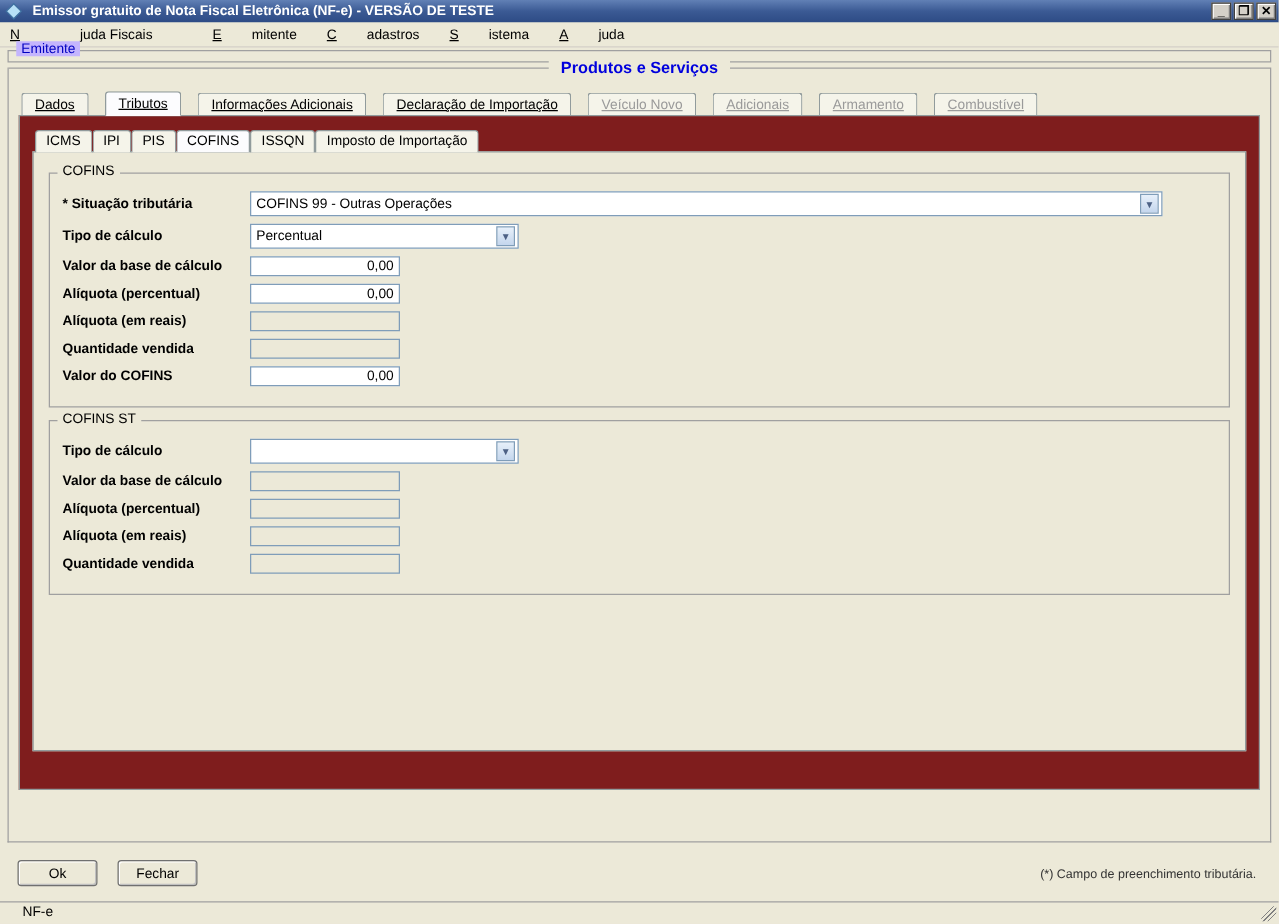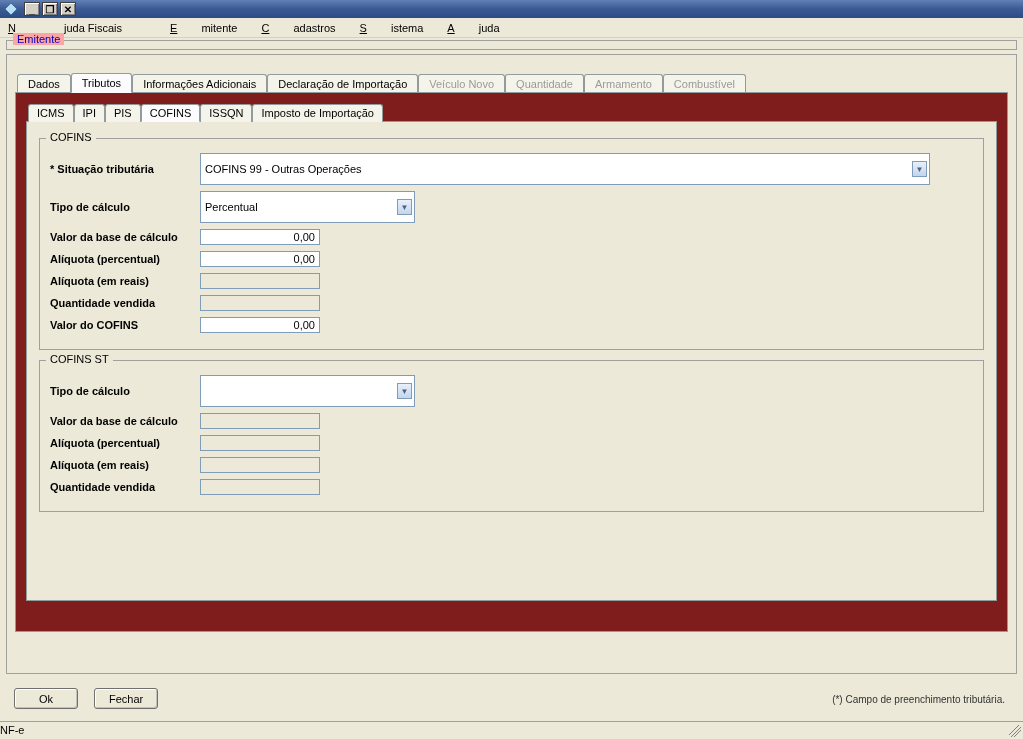--- a/index.html
+++ b/index.html
@@ -47,21 +47,21 @@
 .menubar span { margin-right: 24px; cursor: default;}
 .menubar .mn { text-decoration: underline; }
 .fieldset-emitente {
   border: 1px solid #a0a0a0;
   margin: 2px 6px 2px 6px;
   padding: 2px 8px 6px 8px;
   position: relative;
 }
 .fieldset-emitente .legend {
   position: absolute; top: -8px; left: 6px;
-  background: #fca5a5; padding: 0 4px; color: #0000c0; font-size:11px;
+  background: #c4b5fd; padding: 0 4px; color: #0000c0; font-size:11px;
 }
 .emit-row { display:flex; align-items:center; gap:4px;}
 .emit-row .lbl-blue { color: #0000c0; }
 .redact { background:#7f7f7f; height:10px; border-radius:5px; display:inline-block;}
 
 .main-panel {
   margin: 4px 6px 4px 6px;
   border: 1px solid #a0a0a0;
   border-top: none;
   position: relative;
@@ -87,26 +87,27 @@
 .tab-strip {
   display:flex;
   align-items:flex-end;
   padding-left:2px;
 }
 .tab {
   border:1px solid #919b9c;
   border-bottom:none;
   background:#f5f4ea;
   padding:3px 10px;
-  margin-right:0px;
+  margin-right:13px;
   border-radius:3px 3px 0 0;
   cursor:default;
   position:relative;
   top:1px;
   color:#000;
+  text-decoration:underline;
 }
 .tab.active {
   background:#fcfcfe;
   border-bottom:1px solid #fcfcfe;
   z-index:2;
   font-weight:normal;
 }
 .tab.disabled { color:#9a9a9a; }
 .tab-body {
   border:1px solid #919b9c;
@@ -154,21 +155,21 @@
   background:#fff;
   height:16px;
   padding:1px 4px;
   font-family:inherit; font-size:11px;
 }
 .text-input.num { text-align:right; width:120px;}
 .text-input.disabled { background:#ece9d8; }
 .select {
   border:1px solid #7f9db9;
   background:#fff;
-  height:32px;
+  height:20px;
   display:flex; align-items:center; justify-content:space-between;
   padding:0 2px 0 4px;
 }
 .select .sel-arrow {
   width:15px; height:16px;
   background: linear-gradient(#e7f0fa,#c4d6ed);
   border:1px solid #7f9db9;
   display:flex; align-items:center; justify-content:center;
   font-size:8px; color:#4d6185;
 }
@@ -189,67 +190,69 @@
 }
 .footer-hint {
   position:absolute; right:18px; bottom:34px;
   font-size:10px; color:#333;
 }
 .statusbar {
   position:absolute; left:0; right:0; bottom:0;
   height:18px;
   border-top:1px solid #a0a0a0;
   background:#ece9d8;
-  padding:2px 0;
+  padding:2px 18px;
   font-size:11px;
 }
 .statusbar::after{
   content:"";
   position:absolute; right:2px; bottom:2px;
   width:12px; height:12px;
   background:
     linear-gradient(135deg, transparent 0 40%, #808080 40% 45%, transparent 45% 55%, #808080 55% 60%, transparent 60% 70%, #808080 70% 75%, transparent 75%);
 }
 </style>
 </head>
 <body>
 
 <div class="titlebar">
   <span class="titlebar-icon">
     <svg width="14" height="14" viewBox="0 0 14 14">
         <polygon points="7,1 13,7 7,13 1,7" fill="#b7e0f7" stroke="#3e6fa0" stroke-width="1"></polygon>
       </svg>
   </span>
+  <span class="title-text">Emissor gratuito de Nota Fiscal Eletrônica (NF-e) - VERSÃO DE TESTE</span>
   <span class="winbtn">_</span>
   <span class="winbtn">❐</span>
   <span class="winbtn">✕</span>
 </div>
 
 <div class="menubar">
   <span><span class="mn">N</span><span></span><span>juda Fiscais</span></span>
   <span><span class="mn">E</span>mitente</span>
   <span><span class="mn">C</span>adastros</span>
   <span><span class="mn">S</span>istema</span>
   <span><span class="mn">A</span>juda</span>
 </div>
 
 <div class="fieldset-emitente">
   <span class="legend">Emitente</span>
 </div>
 
 <div class="main-panel">
+  <div class="main-panel-title"><span>Produtos e Serviços</span></div>
 
   <div class="tabs-outer">
     <div class="tab-strip">
       <div class="tab">Dados</div>
       <div class="tab active">Tributos</div>
       <div class="tab">Informações Adicionais</div>
       <div class="tab">Declaração de Importação</div>
       <div class="tab disabled">Veículo Novo</div>
-      <div class="tab disabled">Quantidade</div>
+      <div class="tab disabled">Adicionais</div>
       <div class="tab disabled">Armamento</div>
       <div class="tab disabled">Combustível</div>
     </div>
     <div class="tab-body" style="background:#7f1d1d;">
 
       <div class="subtab-strip">
         <div class="subtab">ICMS</div>
         <div class="subtab">IPI</div>
         <div class="subtab">PIS</div>
         <div class="subtab active">COFINS</div>

